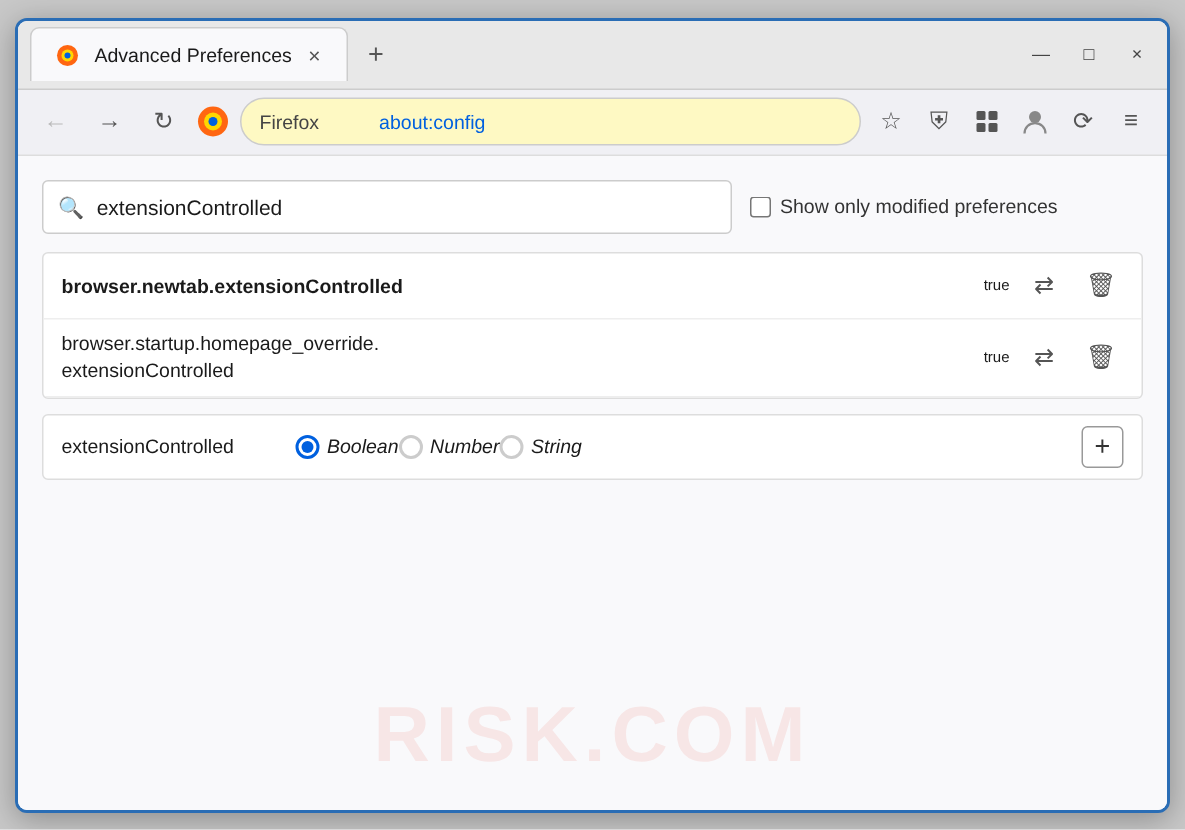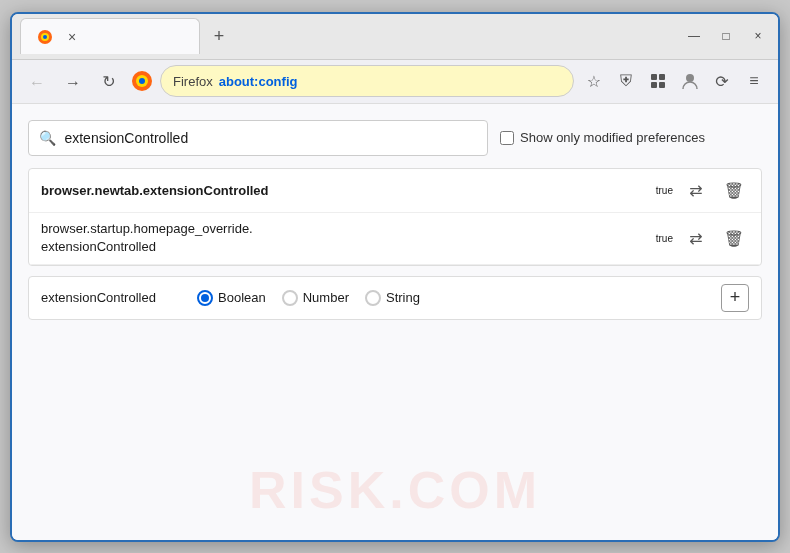--- a/index.html
+++ b/index.html
@@ -133,21 +133,22 @@
       padding: 0 12px;
       height: 32px;
       gap: 6px;
     }
     .address-text {
       font-size: 13px;
       color: #444;
     }
     .address-highlight {
       color: #0060df;
-      font-weight: 700;
+      font-weight: 400;
+      margin-left: 34px;
     }
     .nav-icons {
       display: flex;
       gap: 4px;
       align-items: center;
     }
     .nav-icon {
       width: 28px;
       height: 28px;
       display: flex;
@@ -288,21 +289,21 @@
     }
     .add-pref-name {
       font-size: 13px;
       color: #1a1a1a;
       font-weight: 400;
       min-width: 140px;
     }
     .radio-group {
       display: flex;
       align-items: center;
-      gap: 16px;
+      font-style: italic;
     }
     .radio-option {
       display: flex;
       align-items: center;
       gap: 5px;
       cursor: pointer;
       font-size: 13px;
       color: #1a1a1a;
     }
     .radio-circle {
@@ -346,20 +347,21 @@
   <div class="title-bar">
     <div class="tab">
 
       <div class="firefox-logo tab-favicon">
         <svg width="16" height="16" viewBox="0 0 16 16">
           <circle cx="8" cy="8" r="7" fill="#FF6611"></circle>
           <circle cx="8" cy="8" r="4" fill="#FFD700"></circle>
           <circle cx="8" cy="8" r="2" fill="#0060df"></circle>
         </svg>
       </div>
+      <span class="tab-title">Advanced Preferences</span>
       <div class="tab-close">×</div>
     </div>
     <div class="new-tab-btn">+</div>
     <div class="window-controls">
       <div class="win-btn">—</div>
       <div class="win-btn">□</div>
       <div class="win-btn">×</div>
     </div>
   </div>
 

